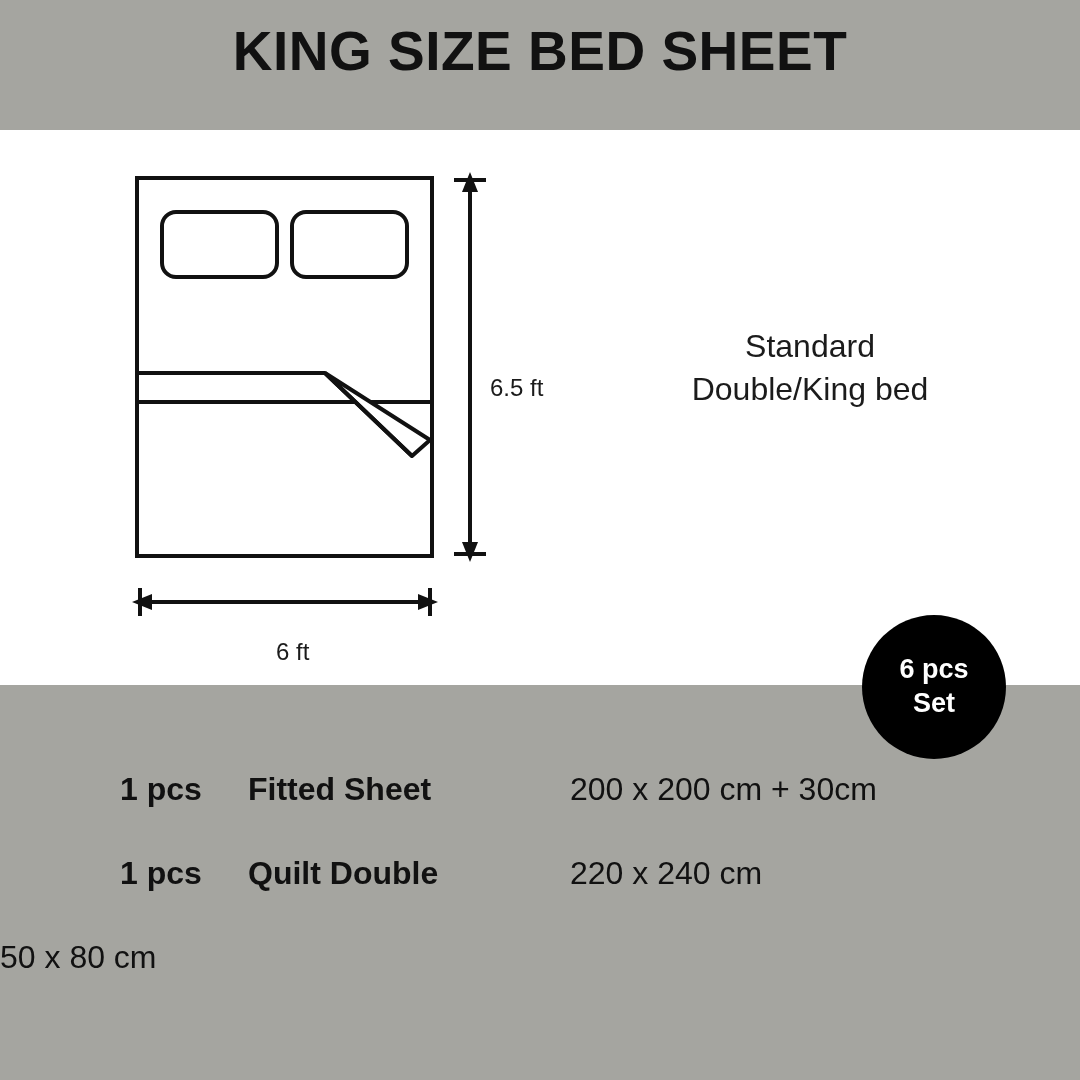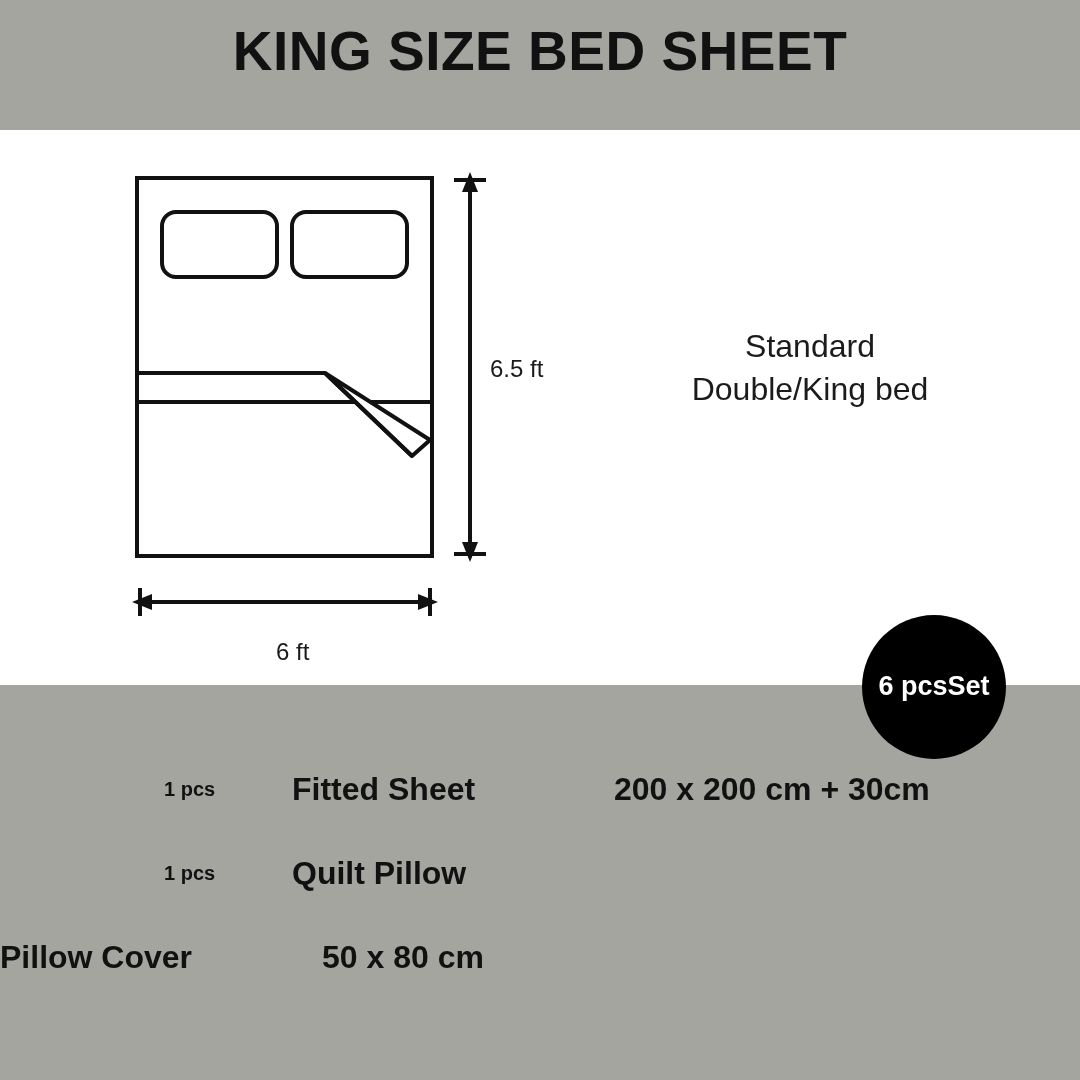--- a/index.html
+++ b/index.html
@@ -56,21 +56,21 @@
     top: 40px;
   }
   .dim-label {
     position: absolute;
     color: #1b1b1b;
     font-size: 24px;
     font-family: "Liberation Sans", sans-serif;
   }
   .dim-height {
     left: 490px;
-    top: 225px;
+    top: 244px;
   }
   .dim-width {
     left: 276px;
     top: 508px;
   }
   .bed-caption {
     position: absolute;
     left: 600px;
     top: 195px;
     width: 420px;
@@ -85,20 +85,21 @@
   .badge {
     position: absolute;
     left: 862px;
     top: 615px;
     width: 144px;
     height: 144px;
     border-radius: 50%;
     background: #000000;
     color: #ffffff;
     display: flex;
+    flex-direction: column;
     align-items: center;
     justify-content: center;
     z-index: 5;
   }
   .badge-line {
     font-size: 27px;
     font-weight: bold;
     line-height: 1.25;
     font-family: "Liberation Sans", sans-serif;
   }
@@ -117,35 +118,34 @@
   .content-row {
     display: flex;
     align-items: center;
     height: 84px;
     color: #111111;
   }
   .col-qty {
     width: 248px;
     padding-left: 120px;
     box-sizing: border-box;
-    font-size: 20px;
-    font-weight: bold;
-    font-family: "Liberation Sans", sans-serif;
-    margin-left: 44px;
+    font-size: 32px;
+    font-weight: bold;
+    font-family: "Liberation Sans", sans-serif;
   }
   .col-item {
     width: 322px;
     font-size: 32px;
     font-weight: bold;
     font-family: "Liberation Sans", sans-serif;
   }
   .col-size {
     flex: 1;
     font-size: 32px;
-    font-weight: bold;
+    font-weight: normal;
     font-family: "Liberation Sans", sans-serif;
   }
 </style>
 </head>
 <body>
 
 <div class="page">
 
   <div class="header">
     <div class="header-title">KING SIZE BED SHEET</div>
@@ -201,23 +201,23 @@
   <div class="contents">
 
     <div class="content-row">
       <div class="col-qty">1 pcs</div>
       <div class="col-item">Fitted Sheet</div>
       <div class="col-size">200 x 200 cm + 30cm</div>
     </div>
 
     <div class="content-row">
       <div class="col-qty">1 pcs</div>
-      <div class="col-item">Quilt Pillow</div>
+      <div class="col-item">Quilt Double</div>
+      <div class="col-size">220 x 240 cm</div>
     </div>
 
     <div class="content-row">
-      <div class="col-item">Pillow Cover</div>
       <div class="col-size">50 x 80 cm</div>
     </div>
 
   </div>
 
 </div>
 
 </body></html>

